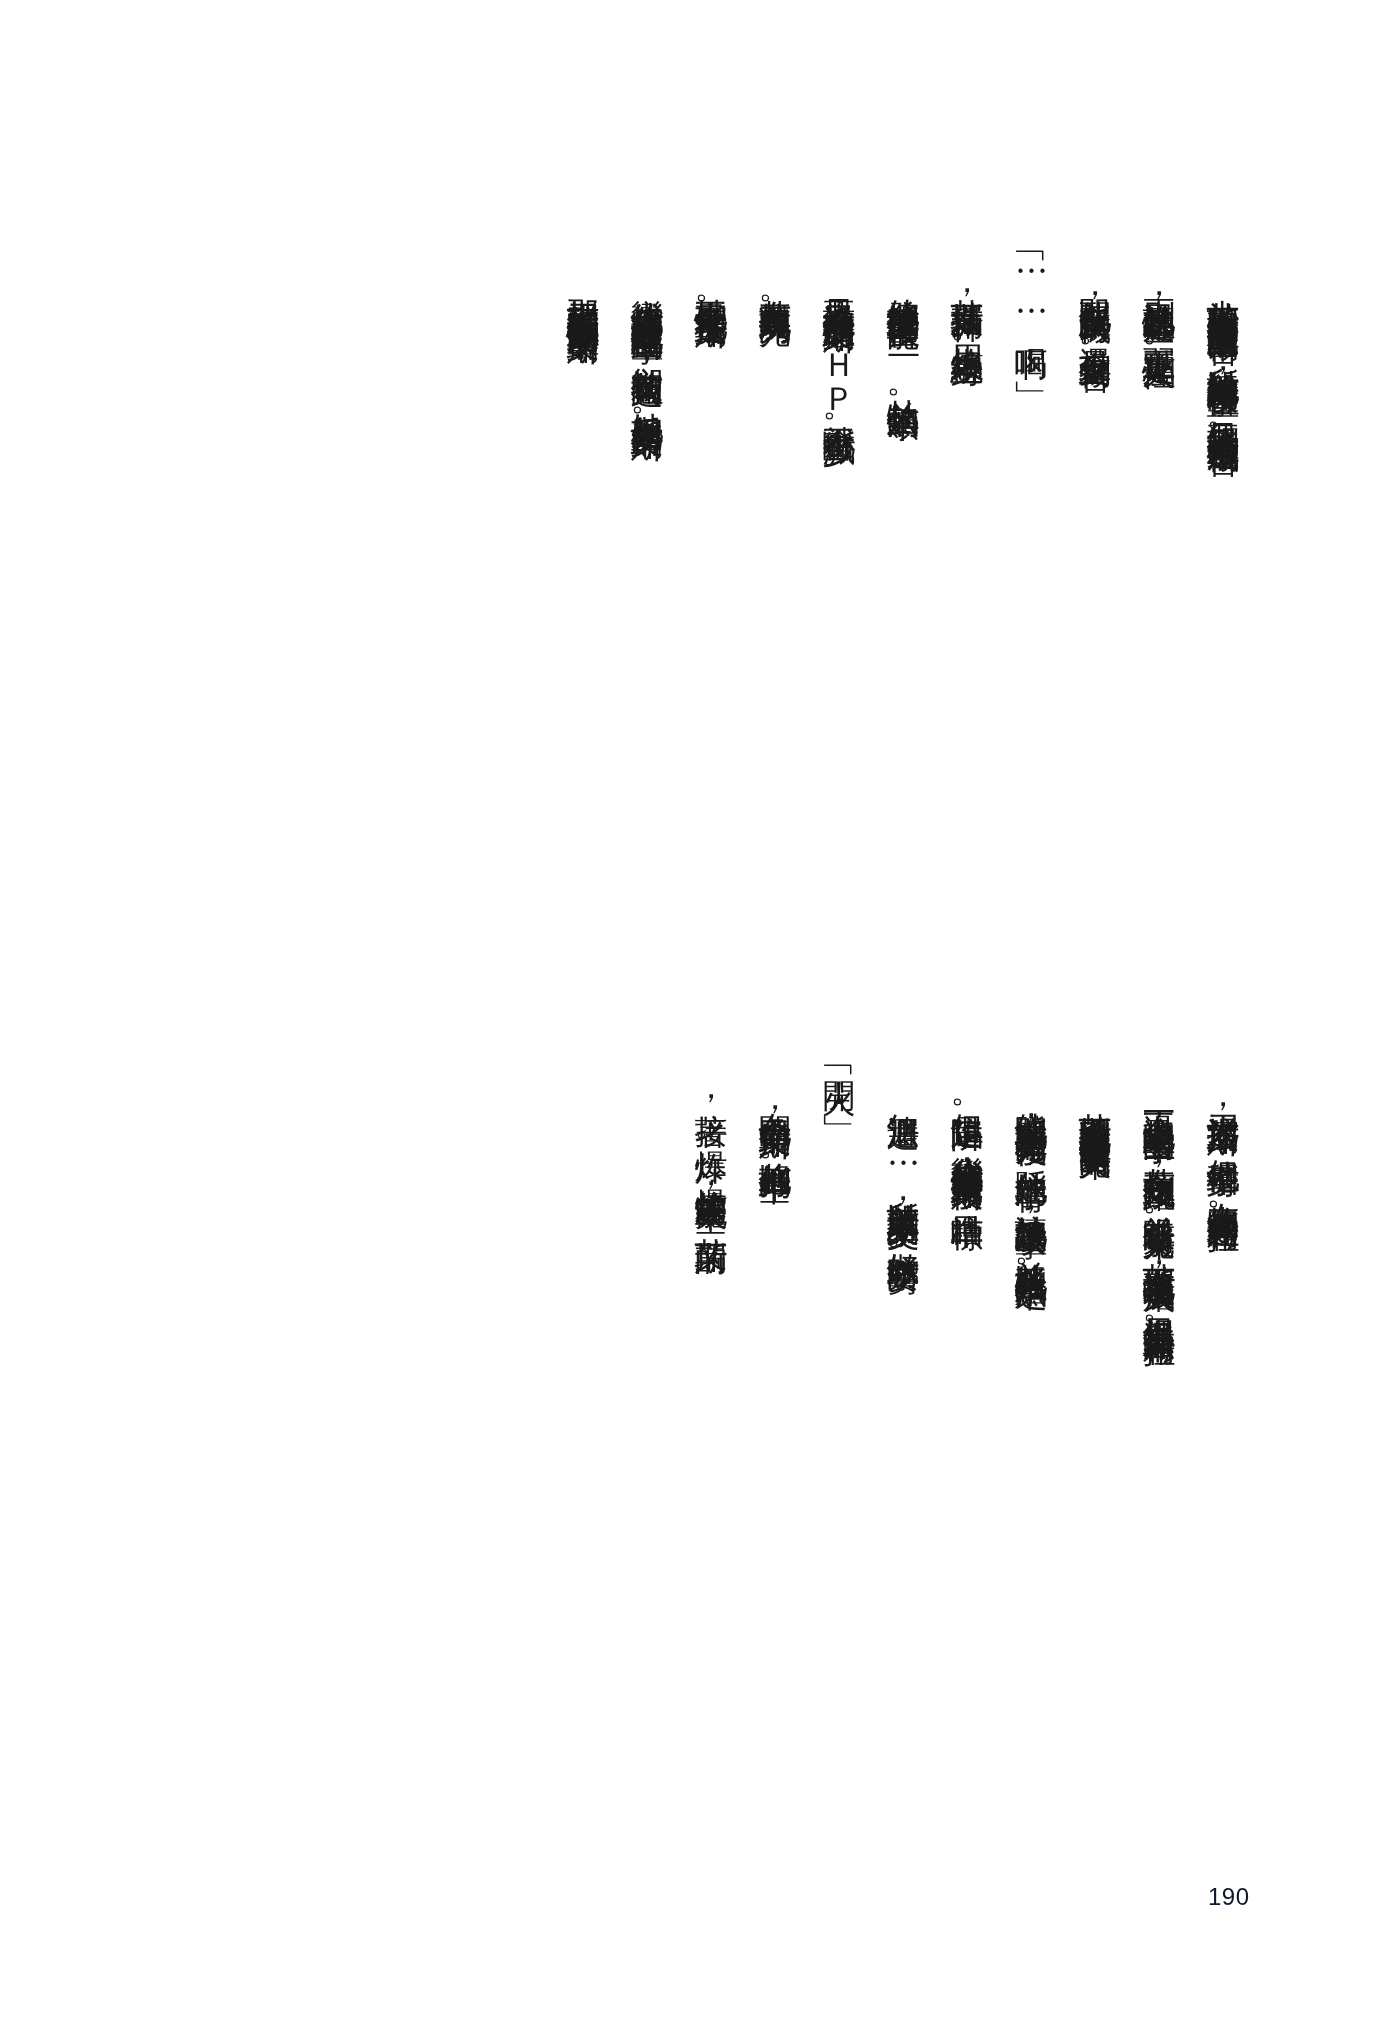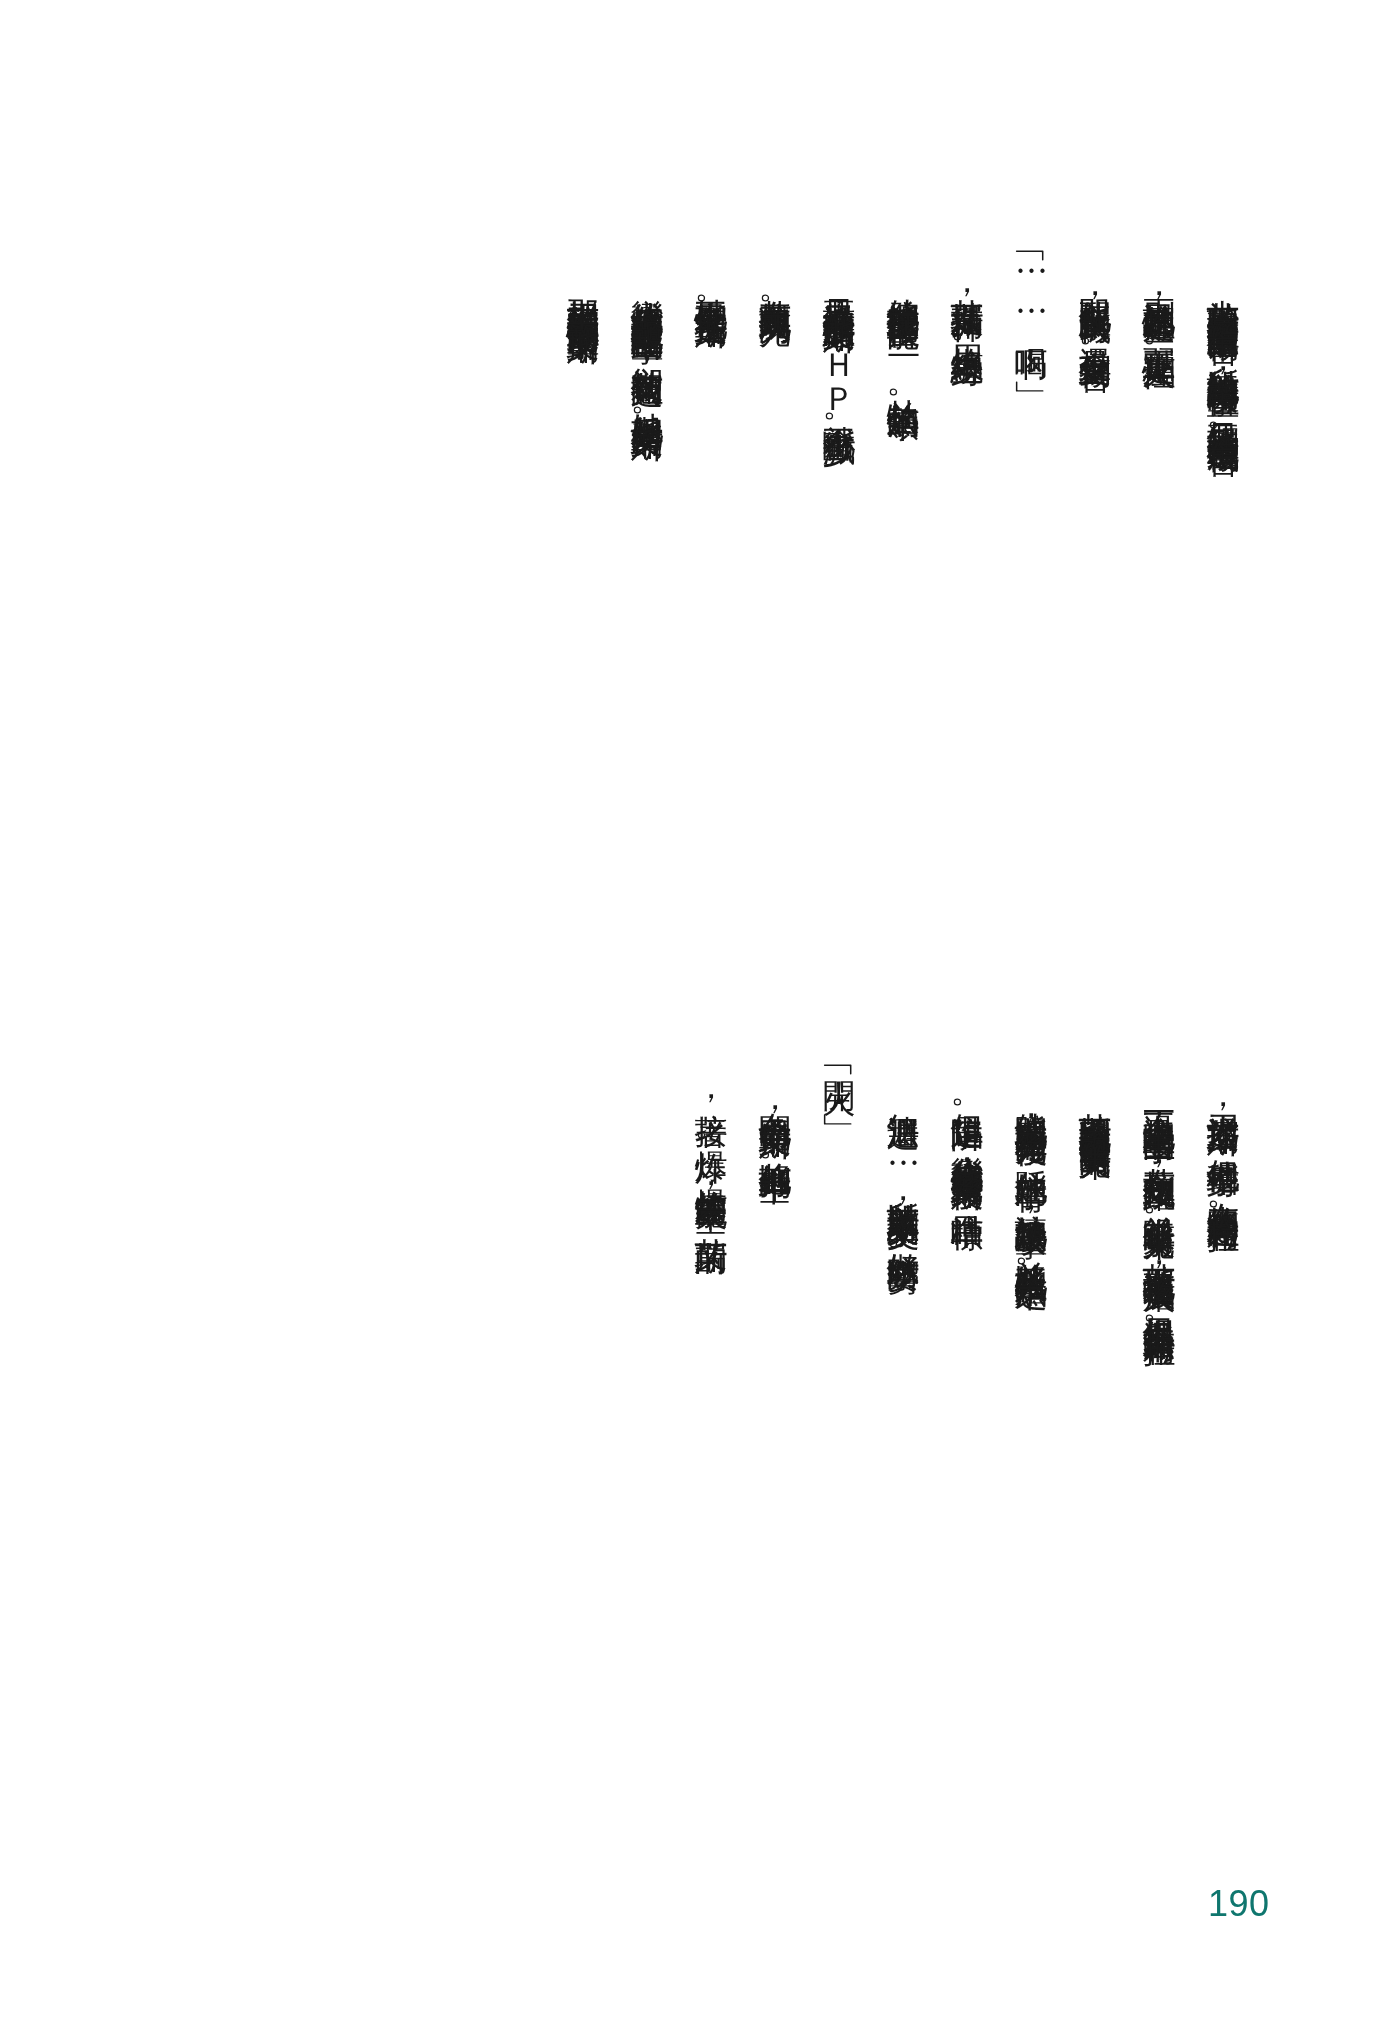--- a/index.html
+++ b/index.html
@@ -39,22 +39,22 @@
       margin: 0;
       padding: 0;
       display: block;
     }
     .para.indent { text-indent: 1em; }
     .page-number {
       position: absolute;
       left: 1208px;
       top: 1883px;
       font-family: "Liberation Sans", "DejaVu Sans", sans-serif;
-      font-size: 36px;
-      color: #0f766e;
+      font-size: 24px;
+      color: #0f172a;
       letter-spacing: 0.5px;
     }
   </style>
 </head>
 <body>
 
 <div class="page">
 
   <div class="block block-upper">
     <p class="para indent">由於艾瑞斯的火焰是有擁有貫通防禦的比率傷害，所以無論她如何錯開攻擊位置，只要接觸到火焰就會造成傷害。</p>

